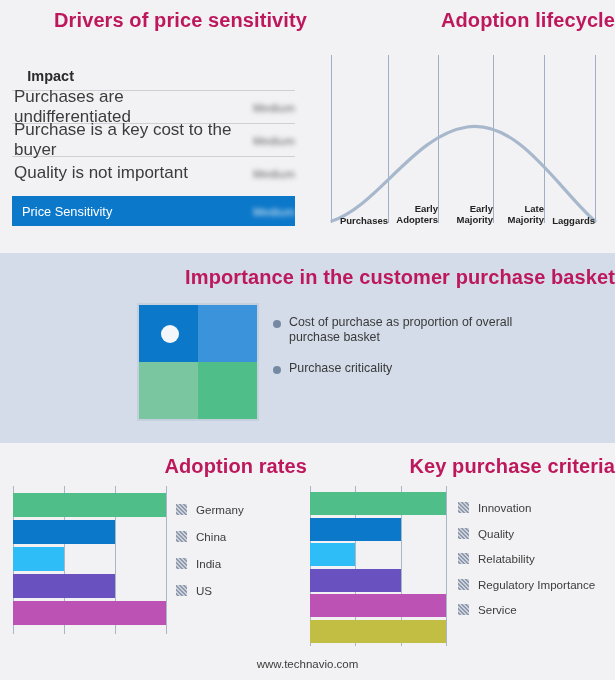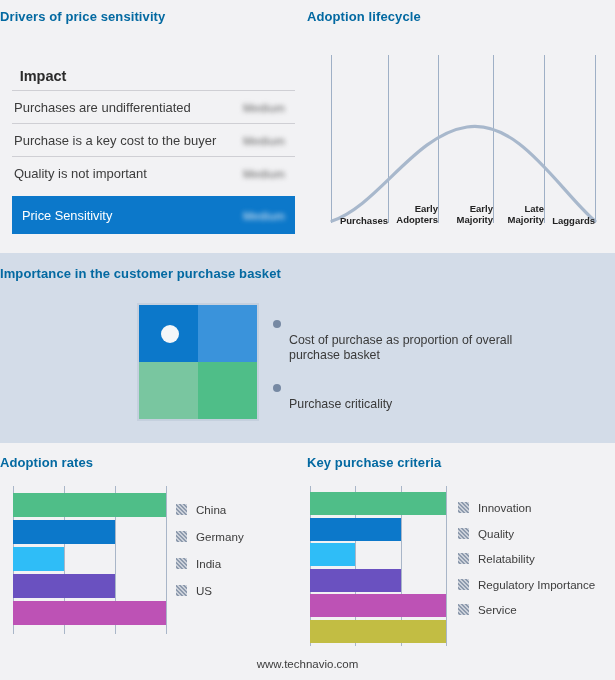--- a/index.html
+++ b/index.html
@@ -10,40 +10,40 @@
     overflow:hidden;
     position:relative;
     color:#3a3a3a;
   }
   .band{position:absolute;left:0;width:615px;}
   #band-top{top:0;height:253px;background:#f2f2f4;}
   #band-mid{top:253px;height:190px;background:#d3dce8;}
   #band-bot{top:443px;height:237px;background:#f2f2f4;}
 
   .panel-title{
-    font-weight:bold;font-size:13px;color:#0369a1;
-    text-align:left;letter-spacing:.1px;
+    font-weight:bold;font-size:20px;color:#be185d;
+    text-align:right;letter-spacing:.1px;
   }
 
   
   #drivers-panel{position:absolute;left:0;top:0;width:307px;height:253px;}
   #drivers-title{position:absolute;left:0;top:9px;width:307px;}
   #drivers-table{position:absolute;left:12px;top:62px;width:283px;}
   .tbl-row{display:flex;align-items:center;height:32px;}
   .tbl-head{height:28px;}
   .tbl-head .c1,.tbl-head .c2{font-weight:bold;font-size:14.5px;color:#2b2b2b;}
-  .c1{flex:1;font-size:13px;color:#3c3c3c;padding-left:2px;}
-  .c2{width:62px;font-size:12.8px;color:#3c3c3c;text-align:center;}
+  .c1{flex:1;font-size:17px;color:#3c3c3c;padding-left:2px;}
+  .c2{width:62px;font-size:12.8px;color:#3c3c3c;text-align:right;}
   .divider{height:1px;background:#cfcfd4;width:100%;}
   .redacted{
     display:inline-block;color:#5d5d5d;font-size:11.5px;
     filter:blur(2.6px);user-select:none;letter-spacing:.2px;
   }
   #row-highlight{
-    position:relative;background:#0c78ca;height:38px;margin-top:7px;
+    position:relative;background:#0c78ca;height:30px;margin-top:7px;
     display:flex;align-items:center;
   }
   #row-highlight .c1{color:#ffffff;font-size:12.8px;padding-left:10px;}
   #row-highlight .c2{color:#ffffff;}
   #row-highlight .redacted{color:#e8eef5;}
 
   
   #lifecycle-panel{position:absolute;left:307px;top:0;width:308px;height:253px;}
   #lifecycle-title{position:absolute;left:0;top:9px;width:308px;}
   #lifecycle-plot{position:absolute;left:12px;top:55px;width:285px;height:180px;}
@@ -70,21 +70,21 @@
   #matrix-dot{
     position:absolute;left:22px;top:20px;width:18px;height:18px;
     border-radius:50%;background:#f4f7f9;
   }
   #basket-legend{position:absolute;left:273px;top:62px;width:320px;}
   .bl-item{display:flex;align-items:flex-start;margin-bottom:16px;}
   .bl-dot{
     width:8px;height:8px;border-radius:50%;background:#7689a3;
     margin-top:5px;margin-right:8px;flex:0 0 8px;
   }
-  .bl-text{font-size:12.4px;color:#3a3a3a;line-height:15px;max-width:260px;margin-top:18px;}
+  .bl-text{font-size:12.4px;color:#3a3a3a;line-height:15px;max-width:260px;}
 
   
   #adoption-panel{position:absolute;left:0;top:443px;width:307px;height:237px;}
   #criteria-panel{position:absolute;left:307px;top:443px;width:308px;height:237px;}
   #adoption-title{position:absolute;left:0;top:12px;width:307px;}
   #criteria-title{position:absolute;left:0;top:12px;width:308px;}
 
   .barchart{position:absolute;}
   .plot{position:absolute;left:0;top:0;}
   .grid-line{position:absolute;top:0;width:1px;background:#a9b6c8;}
@@ -216,25 +216,25 @@
         <div class="grid-line" style="left: 153px; height: 148px;"></div>
         <div class="bar" style="left: 0px; top: 7px; width: 153px; height: 24px; background: rgb(79, 190, 136);"></div>
         <div class="bar" style="left: 0px; top: 34px; width: 102px; height: 24px; background: rgb(12, 120, 202);"></div>
         <div class="bar" style="left: 0px; top: 61px; width: 51px; height: 24px; background: rgb(47, 189, 247);"></div>
         <div class="bar" style="left: 0px; top: 88px; width: 102px; height: 24px; background: rgb(106, 81, 192);"></div>
         <div class="bar" style="left: 0px; top: 115px; width: 153px; height: 24px; background: rgb(189, 82, 181);"></div>
       </div>
     <div class="legend" id="adoption-legend" style="left:163px;top:10px;">
         <div class="lg-item" style="height: 27px;">
           <span class="lg-swatch"></span>
+          <span class="lg-text">Germany</span>
+        </div>
+        <div class="lg-item" style="height: 27px;">
+          <span class="lg-swatch"></span>
           <span class="lg-text">China</span>
-        </div>
-        <div class="lg-item" style="height: 27px;">
-          <span class="lg-swatch"></span>
-          <span class="lg-text">Germany</span>
         </div>
         <div class="lg-item" style="height: 27px;">
           <span class="lg-swatch"></span>
           <span class="lg-text">India</span>
         </div>
         <div class="lg-item" style="height: 27px;">
           <span class="lg-swatch"></span>
           <span class="lg-text">US</span>
         </div>
       </div>

